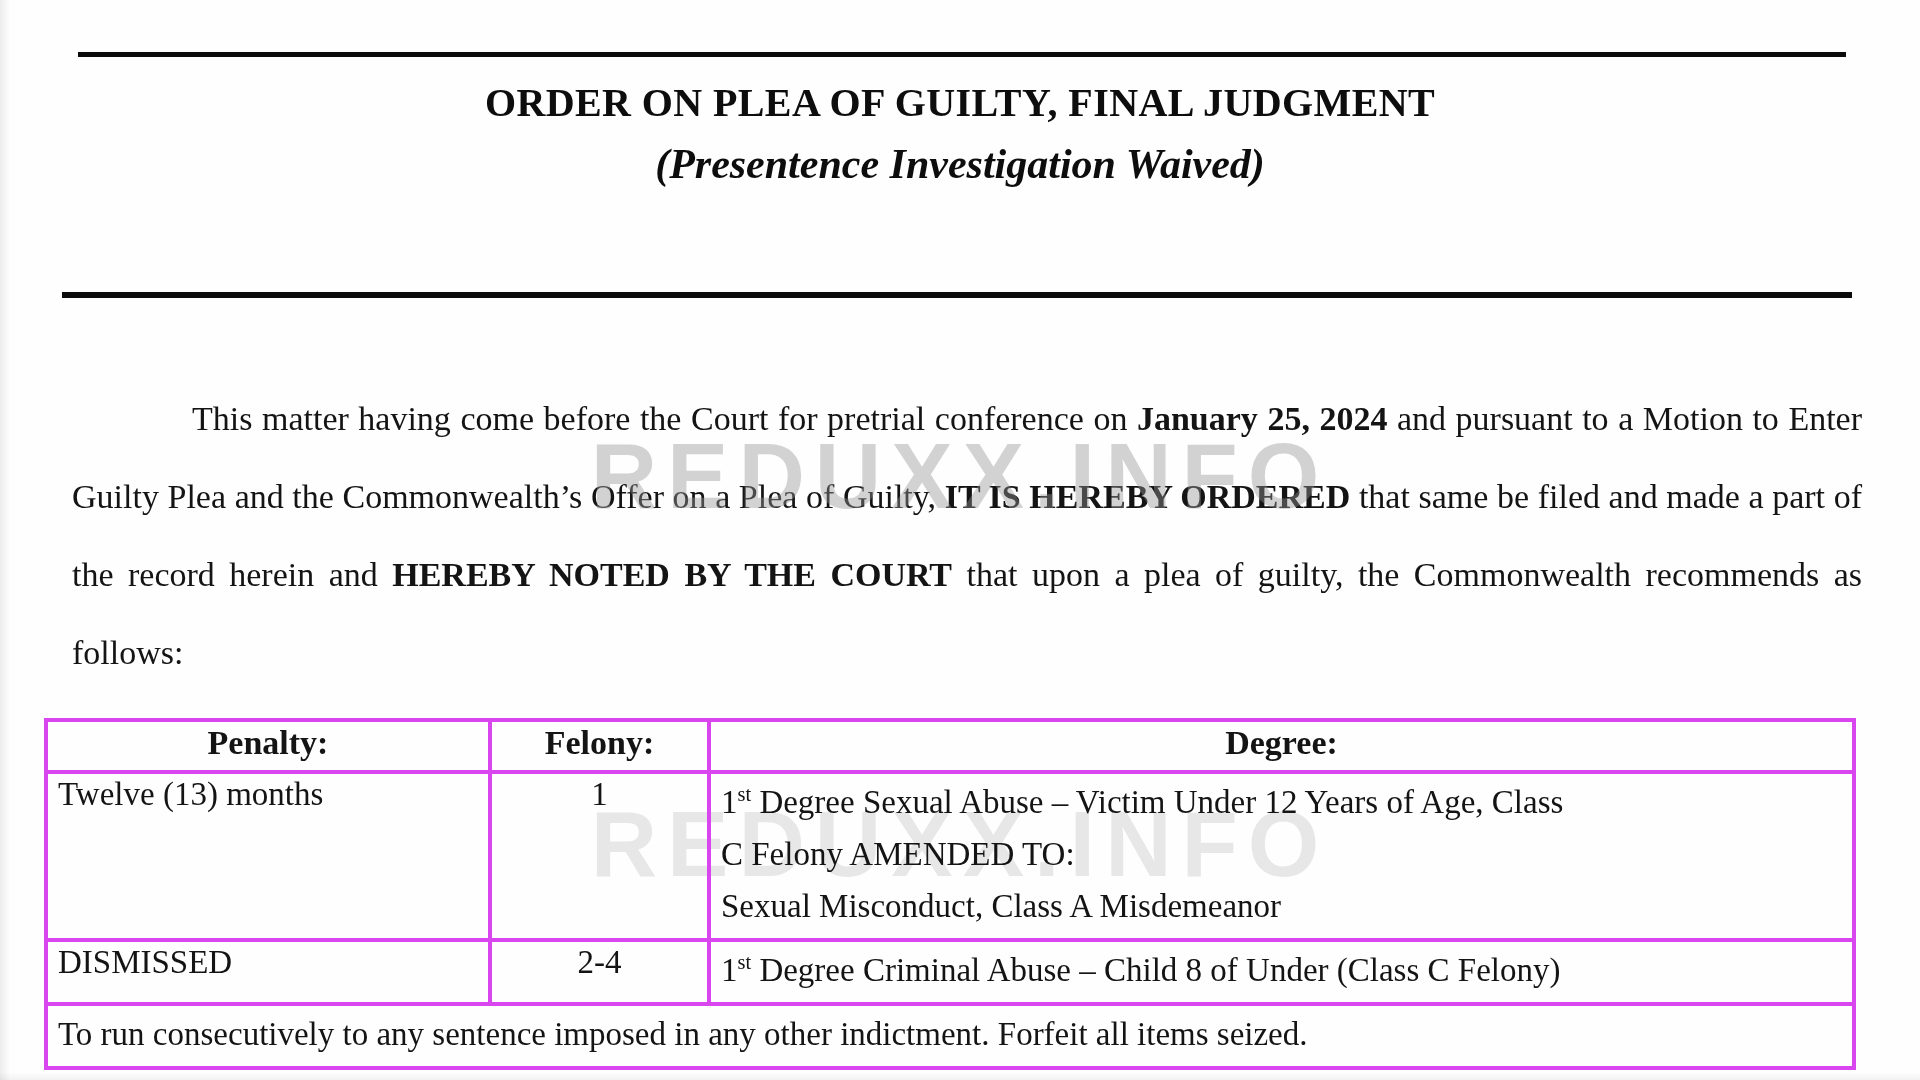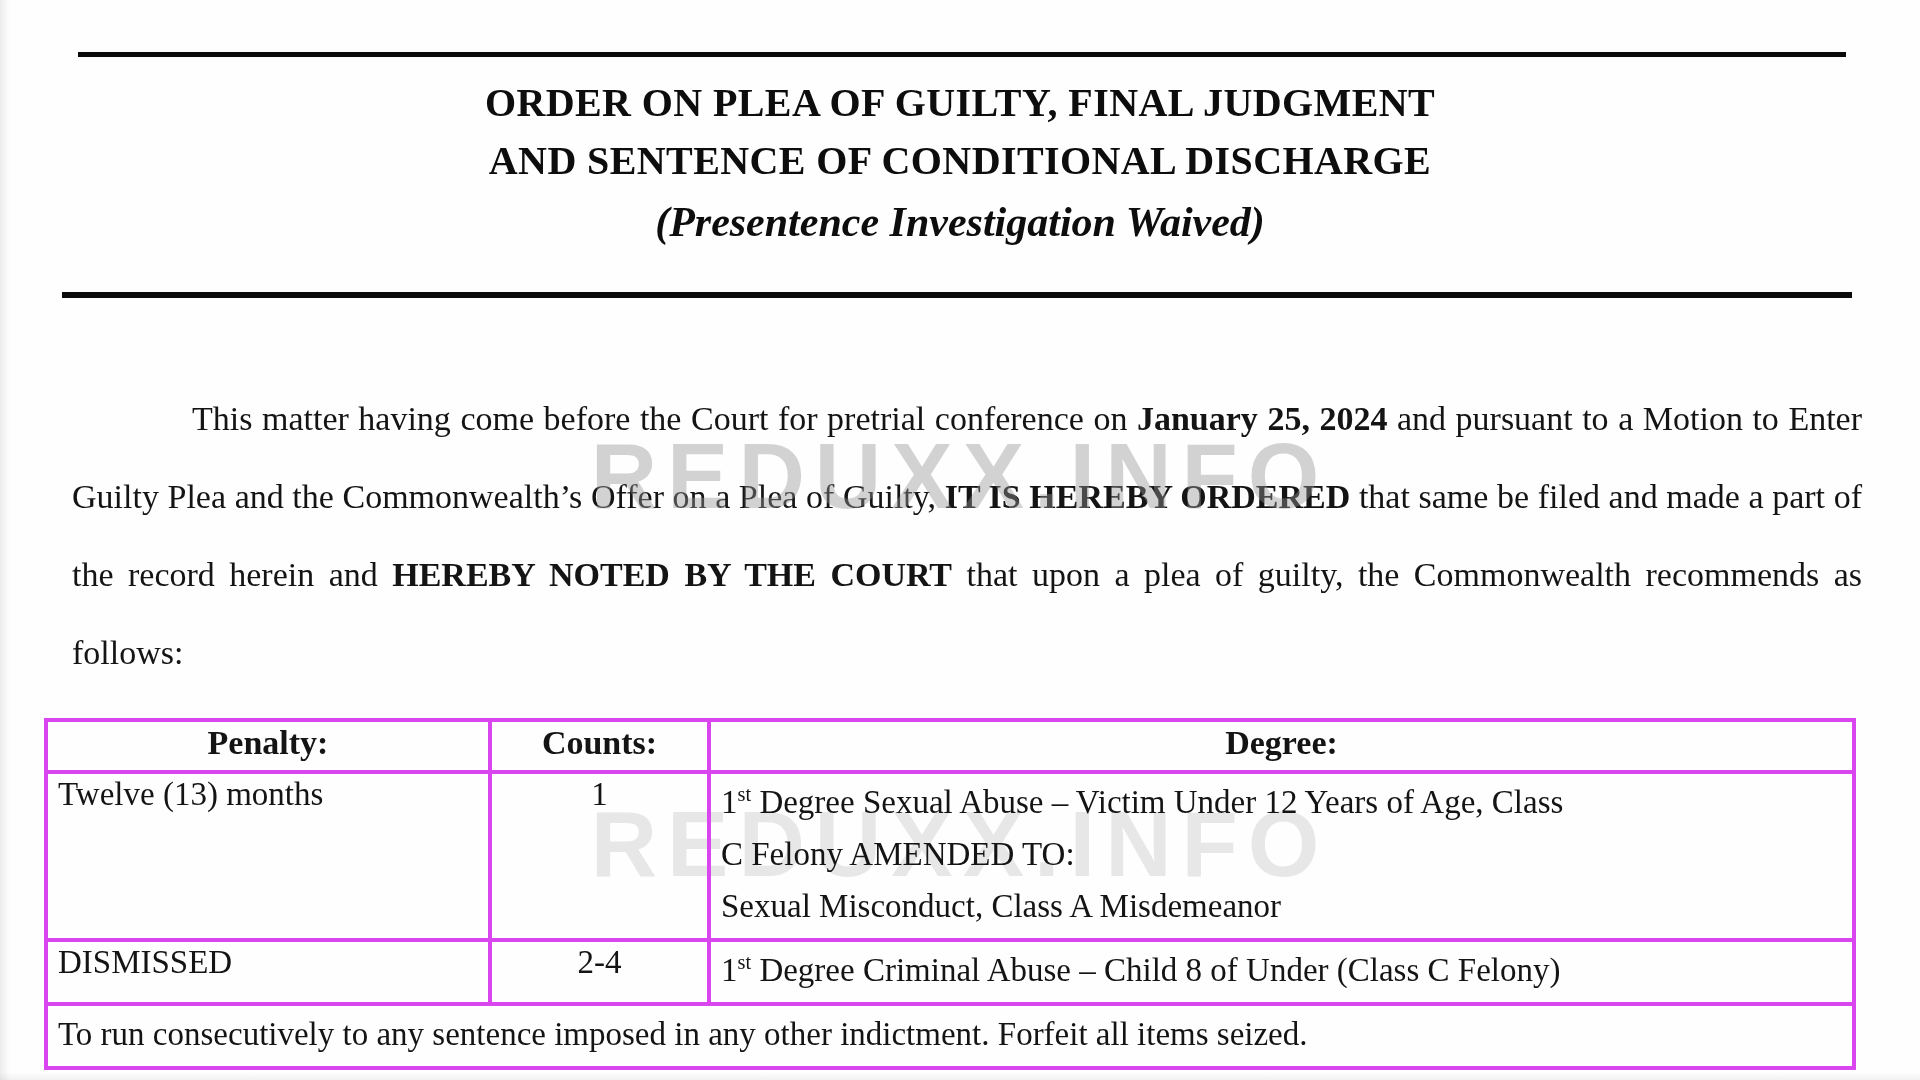--- a/index.html
+++ b/index.html
@@ -173,39 +173,38 @@
 
 <div class="page">
 
   <div class="edge-left"></div>
   <div class="edge-bottom"></div>
 
   <div class="rule-top"></div>
 
   <div class="title-block">
     <div class="title-line">ORDER ON PLEA OF GUILTY, FINAL JUDGMENT</div>
-    <div class="title-line">AND SENTENCE OF CONDITIONAL DISCHARGE</div>
     <div class="title-sub">(Presentence Investigation Waived)</div>
   </div>
 
   <div class="rule-bottom"></div>
 
   <div class="body-para">
     <span class="indent"></span><span>This matter having come before the Court for pretrial conference on </span><span class="b">January 25, 2024</span><span> and pursuant to a Motion to Enter Guilty Plea and the Commonwealth’s Offer on a Plea of Guilty, </span><span class="b">IT IS HEREBY ORDERED</span><span> that same be filed and made a part of the record herein and </span><span class="b">HEREBY NOTED BY THE COURT</span><span> that upon a plea of guilty, the Commonwealth recommends as follows:</span>
   </div>
 
   <div class="watermark">REDUXX.INFO</div>
   <div class="watermark2">REDUXX.INFO</div>
 
   <div class="table-wrap">
     <table class="charges">
       <thead>
         <tr>
           <th class="col-penalty">Penalty:</th>
-          <th class="col-counts">Counts:</th>
+          <th class="col-counts">Felony:</th>
           <th class="col-charge">Degree:</th>
         </tr>
       </thead>
       <tbody>
         <tr>
           <td class="col-penalty">Twelve (13) months</td>
           <td class="col-counts cell-center">1</td>
           <td class="col-charge">
             <span class="charge-line"><span>1</span><sup>st</sup><span> Degree Sexual Abuse – Victim Under 12 Years of Age, Class</span></span>
             <span class="charge-line">C Felony AMENDED TO:</span>

